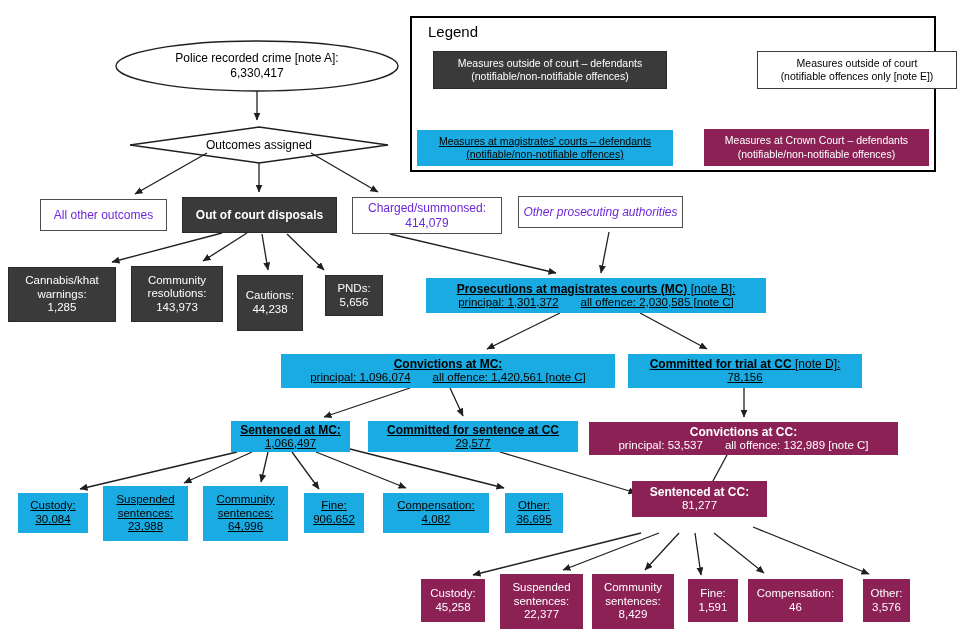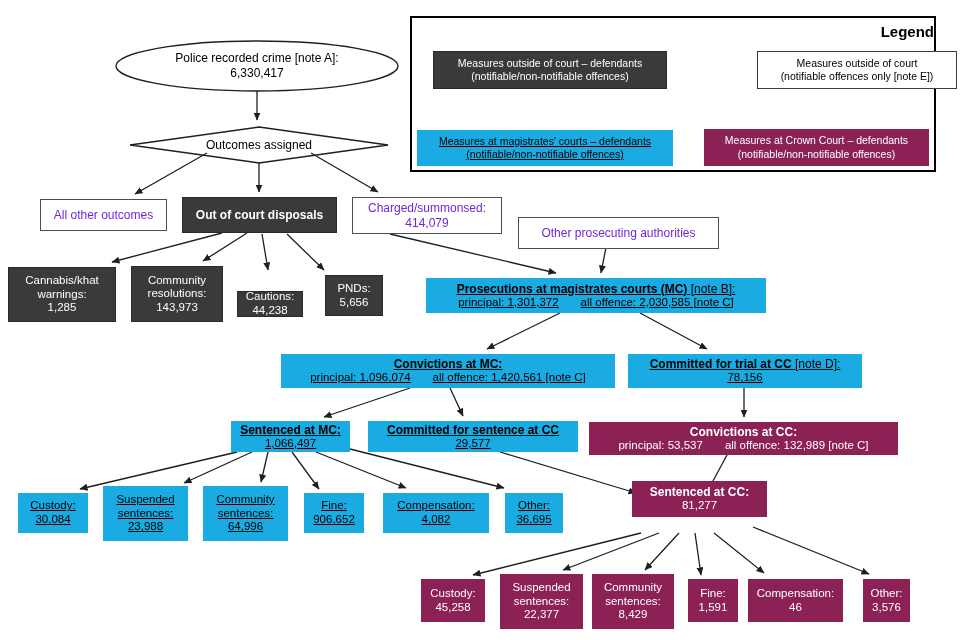--- a/index.html
+++ b/index.html
@@ -15,22 +15,22 @@
   .blue{background:#1aabe2;color:#000000;text-decoration:underline;}
   .purple{background:#8c2155;color:#ffffff;}
   .bold{font-weight:bold;}
   .fs12{font-size:12px;}
   .two{display:flex;gap:22px;justify-content:center;white-space:nowrap;}
   .shape-label{position:absolute;display:flex;flex-direction:column;align-items:center;
         justify-content:center;text-align:center;font-size:12px;line-height:1.25;}
 
   .legend{position:absolute;left:410px;top:16px;width:526px;height:156px;
           border:2px solid #000;background:#fff;box-sizing:border-box;}
-  .legend-title{position:absolute;left:0;right:0;top:5px;text-align:right;
-          font-weight:bold;font-size:15px;color:#000;}
+  .legend-title{position:absolute;left:0;right:0;top:5px;text-align:left;
+          font-weight:normal;font-size:15px;color:#000;padding-left:16px;}
   .legend-item{position:absolute;box-sizing:border-box;display:flex;flex-direction:column;
           align-items:center;justify-content:center;text-align:center;
           font-size:10.5px;line-height:1.25;}
   .legend-item.white{border:1.5px solid #3c3c3c;}
 </style>
 </head>
 <body>
 
 <div id="stage">
 
@@ -116,33 +116,33 @@
   <div class="node white fs12" style="left:40px;top:199px;width:127px;height:32px;">
     <span>All other outcomes</span>
   </div>
   <div class="node dark bold fs12" style="left:182px;top:197px;width:155px;height:36px;">
     <span>Out of court disposals</span>
   </div>
   <div class="node white fs12" style="left:352px;top:197px;width:150px;height:37px;">
     <span>Charged/summonsed:</span>
     <span>414,079</span>
   </div>
-  <div class="node white fs12" style="left:518px;top:217px;width:201px;height:32px;">
+  <div class="node white fs12" style="left:518px;top:196px;width:165px;height:32px;font-style:italic;">
     <span>Other prosecuting authorities</span>
   </div>
 
   <div class="node dark" style="left:8px;top:267px;width:108px;height:55px;">
     <span>Cannabis/khat warnings:</span>
     <span>1,285</span>
   </div>
   <div class="node dark" style="left:131px;top:266px;width:92px;height:56px;">
     <span>Community resolutions:</span>
     <span>143,973</span>
   </div>
-  <div class="node dark" style="left:237px;top:291px;width:66px;height:26px;align-items:center;">
+  <div class="node dark" style="left:237px;top:275px;width:66px;height:56px;align-items:center;">
     <span>Cautions:</span>
     <span>44,238</span>
   </div>
   <div class="node dark" style="left:325px;top:275px;width:58px;height:41px;">
     <span>PNDs:</span>
     <span>5,656</span>
   </div>
 
   <div class="node blue" style="left:426px;top:278px;width:340px;height:35px;">
     <span class="fs12"><span class="bold">Prosecutions at magistrates courts (MC)</span><span> [note B]:</span></span>

